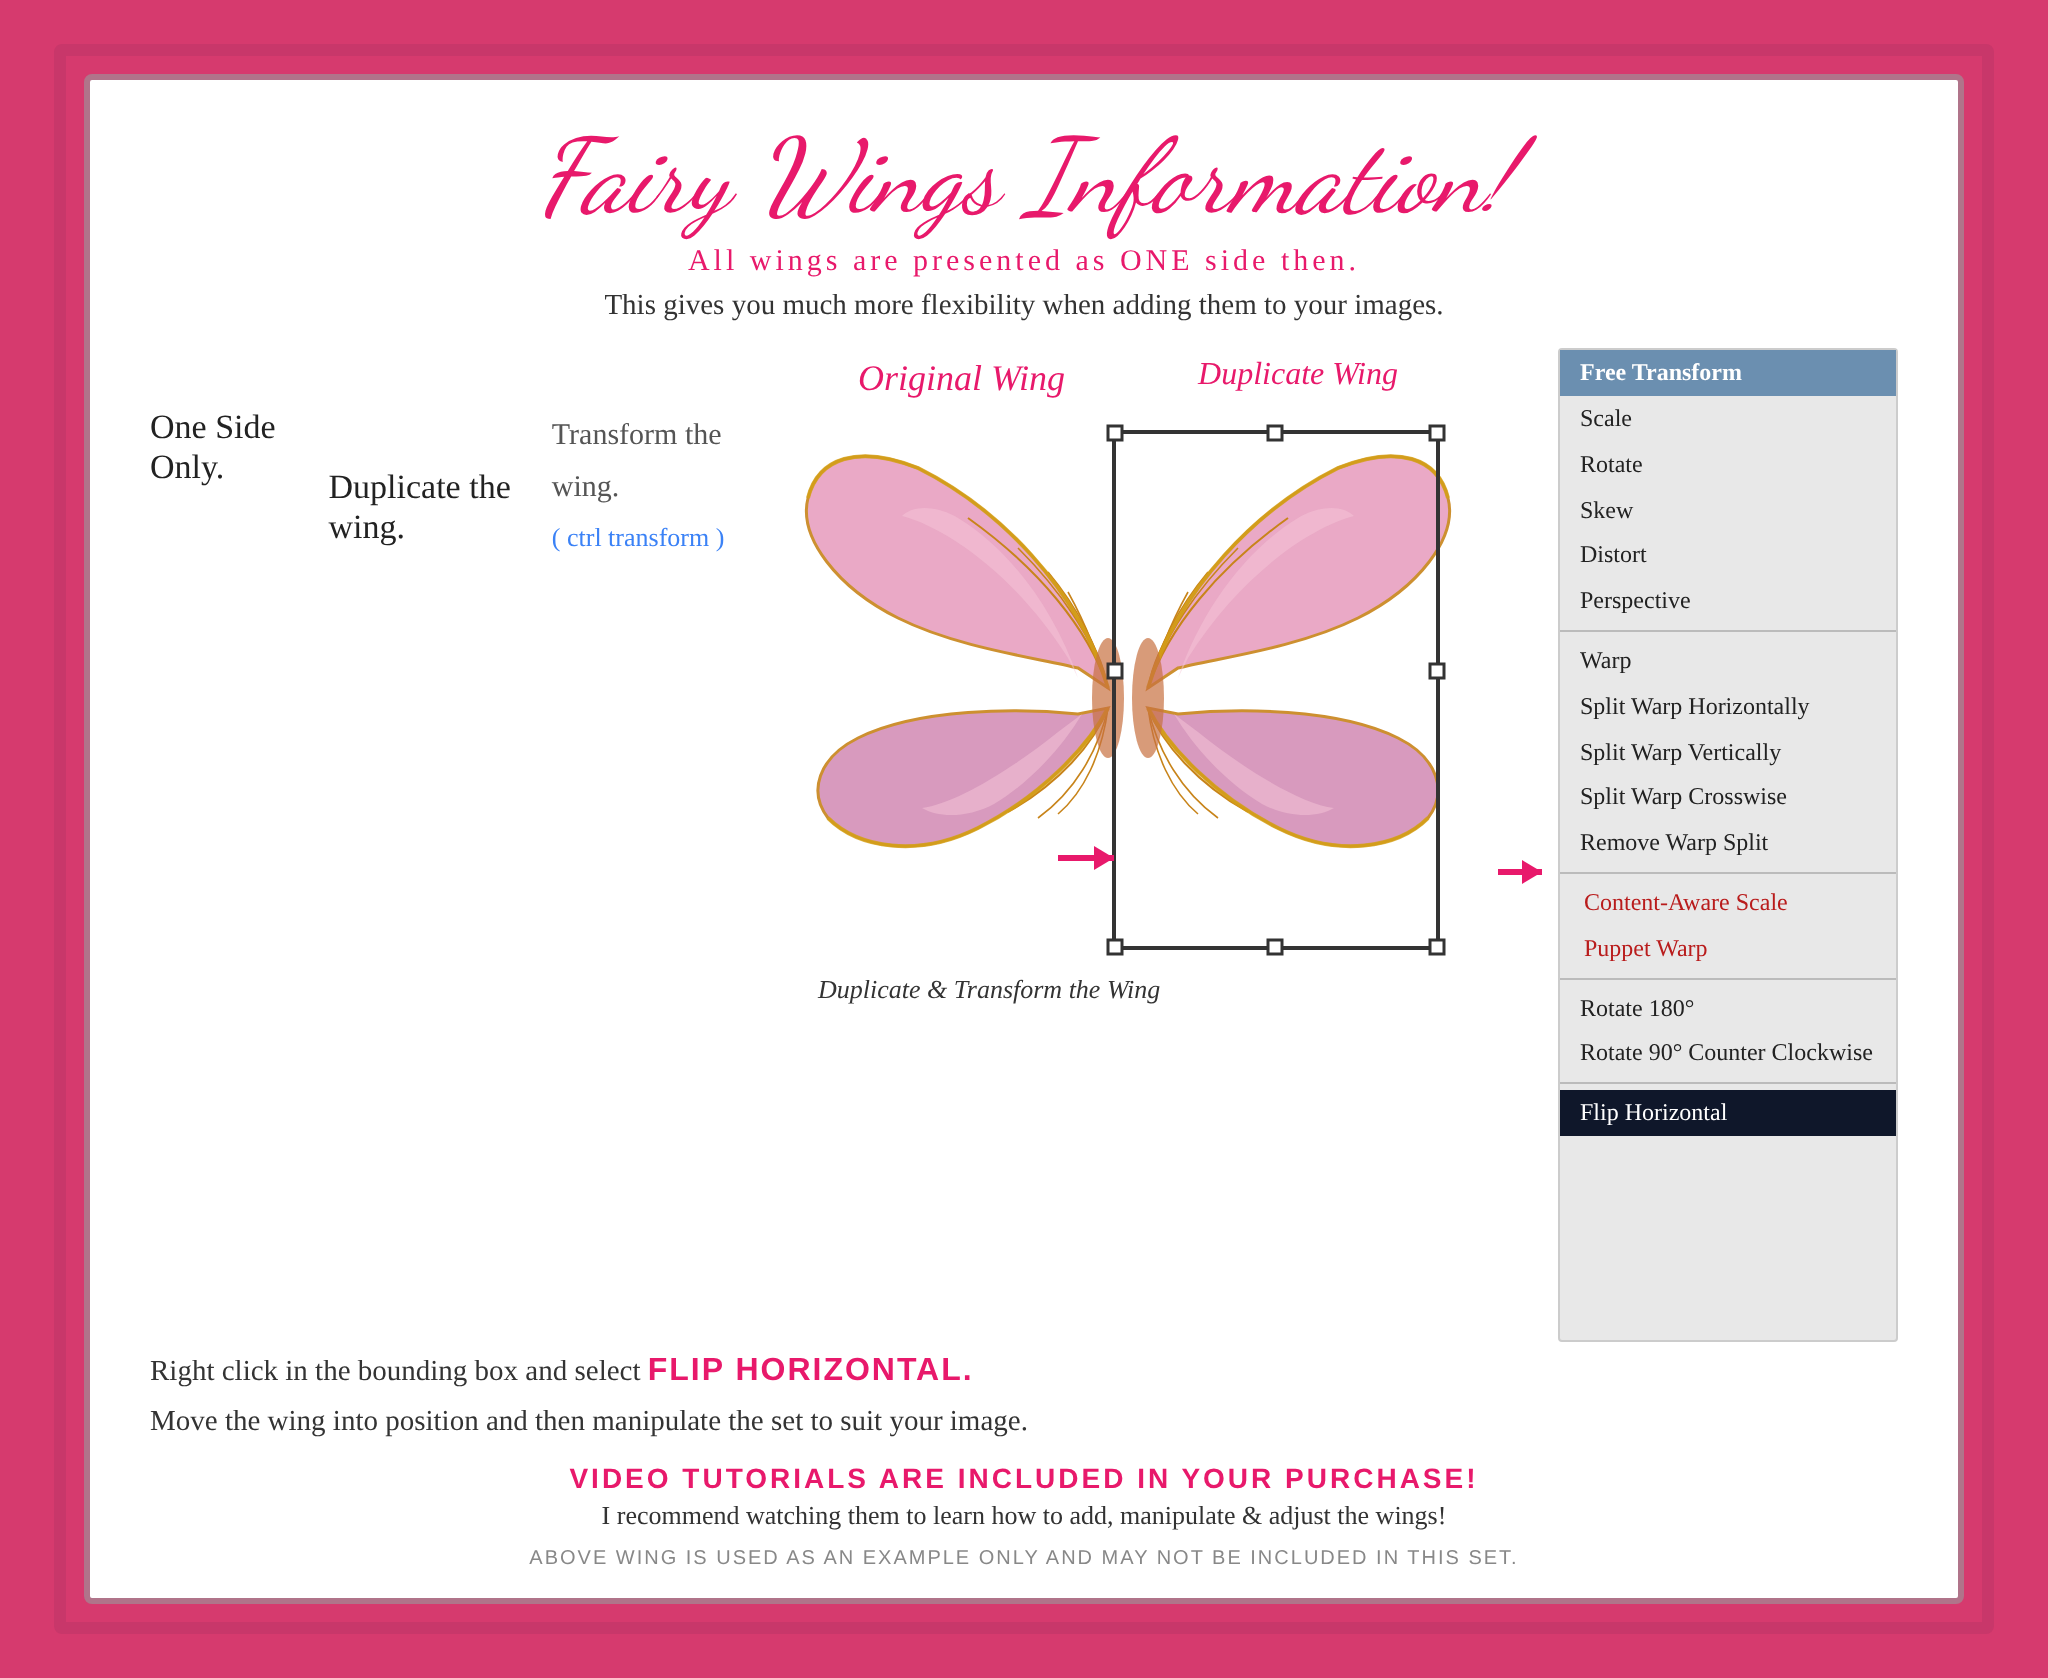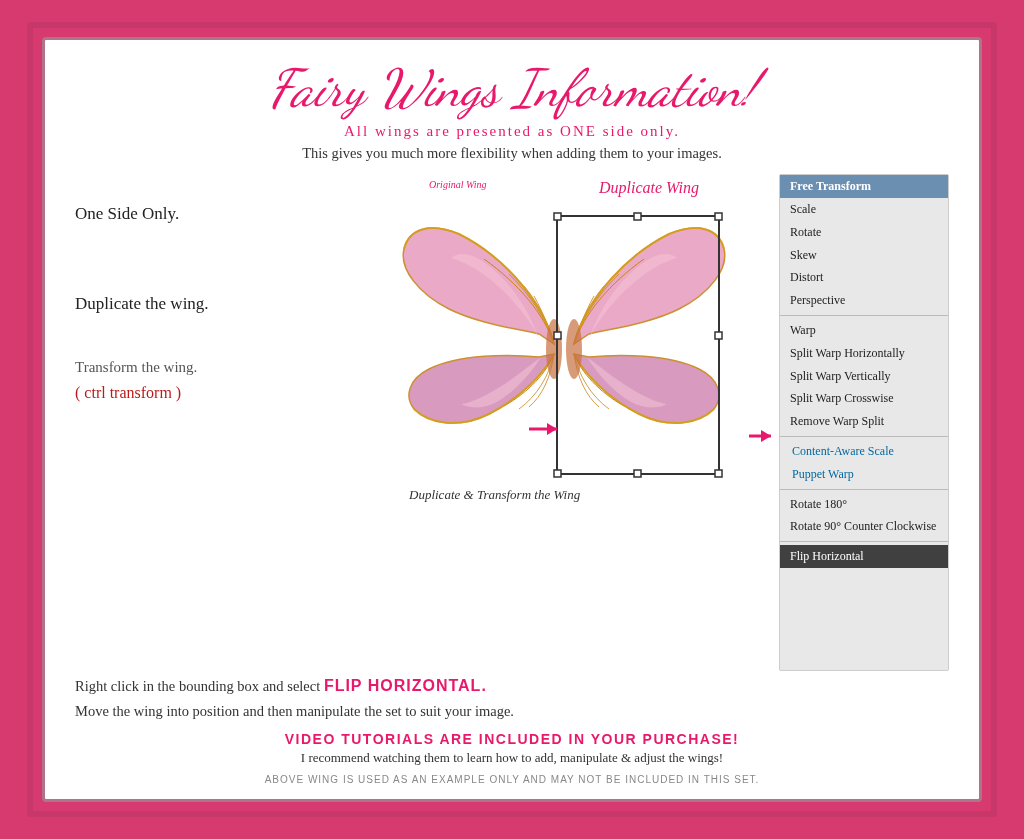--- a/index.html
+++ b/index.html
@@ -62,21 +62,20 @@
     }
     .main-content {
       display: flex;
       width: 100%;
       flex: 1;
       gap: 10px;
     }
     .left-col {
       flex: 1;
       display: flex;
-      flex-direction: column;
       gap: 10px;
       position: relative;
     }
     .label-one-side {
       font-family: Georgia, serif;
       font-size: 17px;
       color: #222;
       margin-top: 30px;
     }
     .label-duplicate {
@@ -108,21 +107,21 @@
       width: 340px;
       height: 320px;
       margin-top: 0px;
     }
     
     .wing-left-label {
       position: absolute;
       top: 5px;
       left: 40px;
       font-family: 'Brush Script MT', cursive;
-      font-size: 10px;
+      font-size: 18px;
       color: #e8196b;
       font-style: italic;
     }
     .wing-right-label {
       position: absolute;
       top: 5px;
       right: 30px;
       font-family: 'Brush Script MT', cursive;
       font-size: 16px;
       color: #e8196b;
@@ -163,30 +162,30 @@
       cursor: pointer;
       line-height: 1.4;
       color: #222;
     }
     .menu-item.selected {
       background-color: #6b8fb0;
       color: #fff;
       font-weight: bold;
     }
     .menu-item.highlighted {
-      background-color: #404040;
+      background-color: #0f172a;
       color: #fff;
     }
     .menu-separator {
       border: none;
       border-top: 1px solid #bbb;
       margin: 3px 0;
     }
     .menu-item.grayed {
-      color: #0369a1;
+      color: #b91c1c;
       padding-left: 12px;
     }
     .bottom-section {
       width: 100%;
       margin-top: 6px;
     }
     .flip-line {
       font-family: Georgia, serif;
       font-size: 14.5px;
       color: #333;
@@ -238,31 +237,31 @@
       height: 295px;
     }
   </style>
 </head>
 <body>
 
 <div class="outer-border">
   <div class="inner-card">
 
     <div class="title">Fairy Wings Information!</div>
-    <div class="subtitle-pink">All wings are presented as ONE side only.</div>
+    <div class="subtitle-pink">All wings are presented as ONE side then.</div>
     <div class="subtitle-black">This gives you much more flexibility when adding them to your images.</div>
 
     <div class="main-content">
 
       <div class="left-col">
         <div class="label-one-side">One Side Only.</div>
         <div class="label-duplicate">Duplicate the wing.</div>
         <div class="label-transform">
           <span>Transform the wing.</span><br>
-          <span style="font-size:16px; color:#b91c1c;">( ctrl transform )</span>
+          <span style="font-size:13px; color:#3b82f6;">( ctrl transform )</span>
         </div>
       </div>
 
       <div class="center-col">
         <div class="wings-area">
 
           <div class="wing-left-label">Original Wing</div>
           <div class="wing-right-label">Duplicate Wing</div>
 
           <div class="wings-svg-container">

